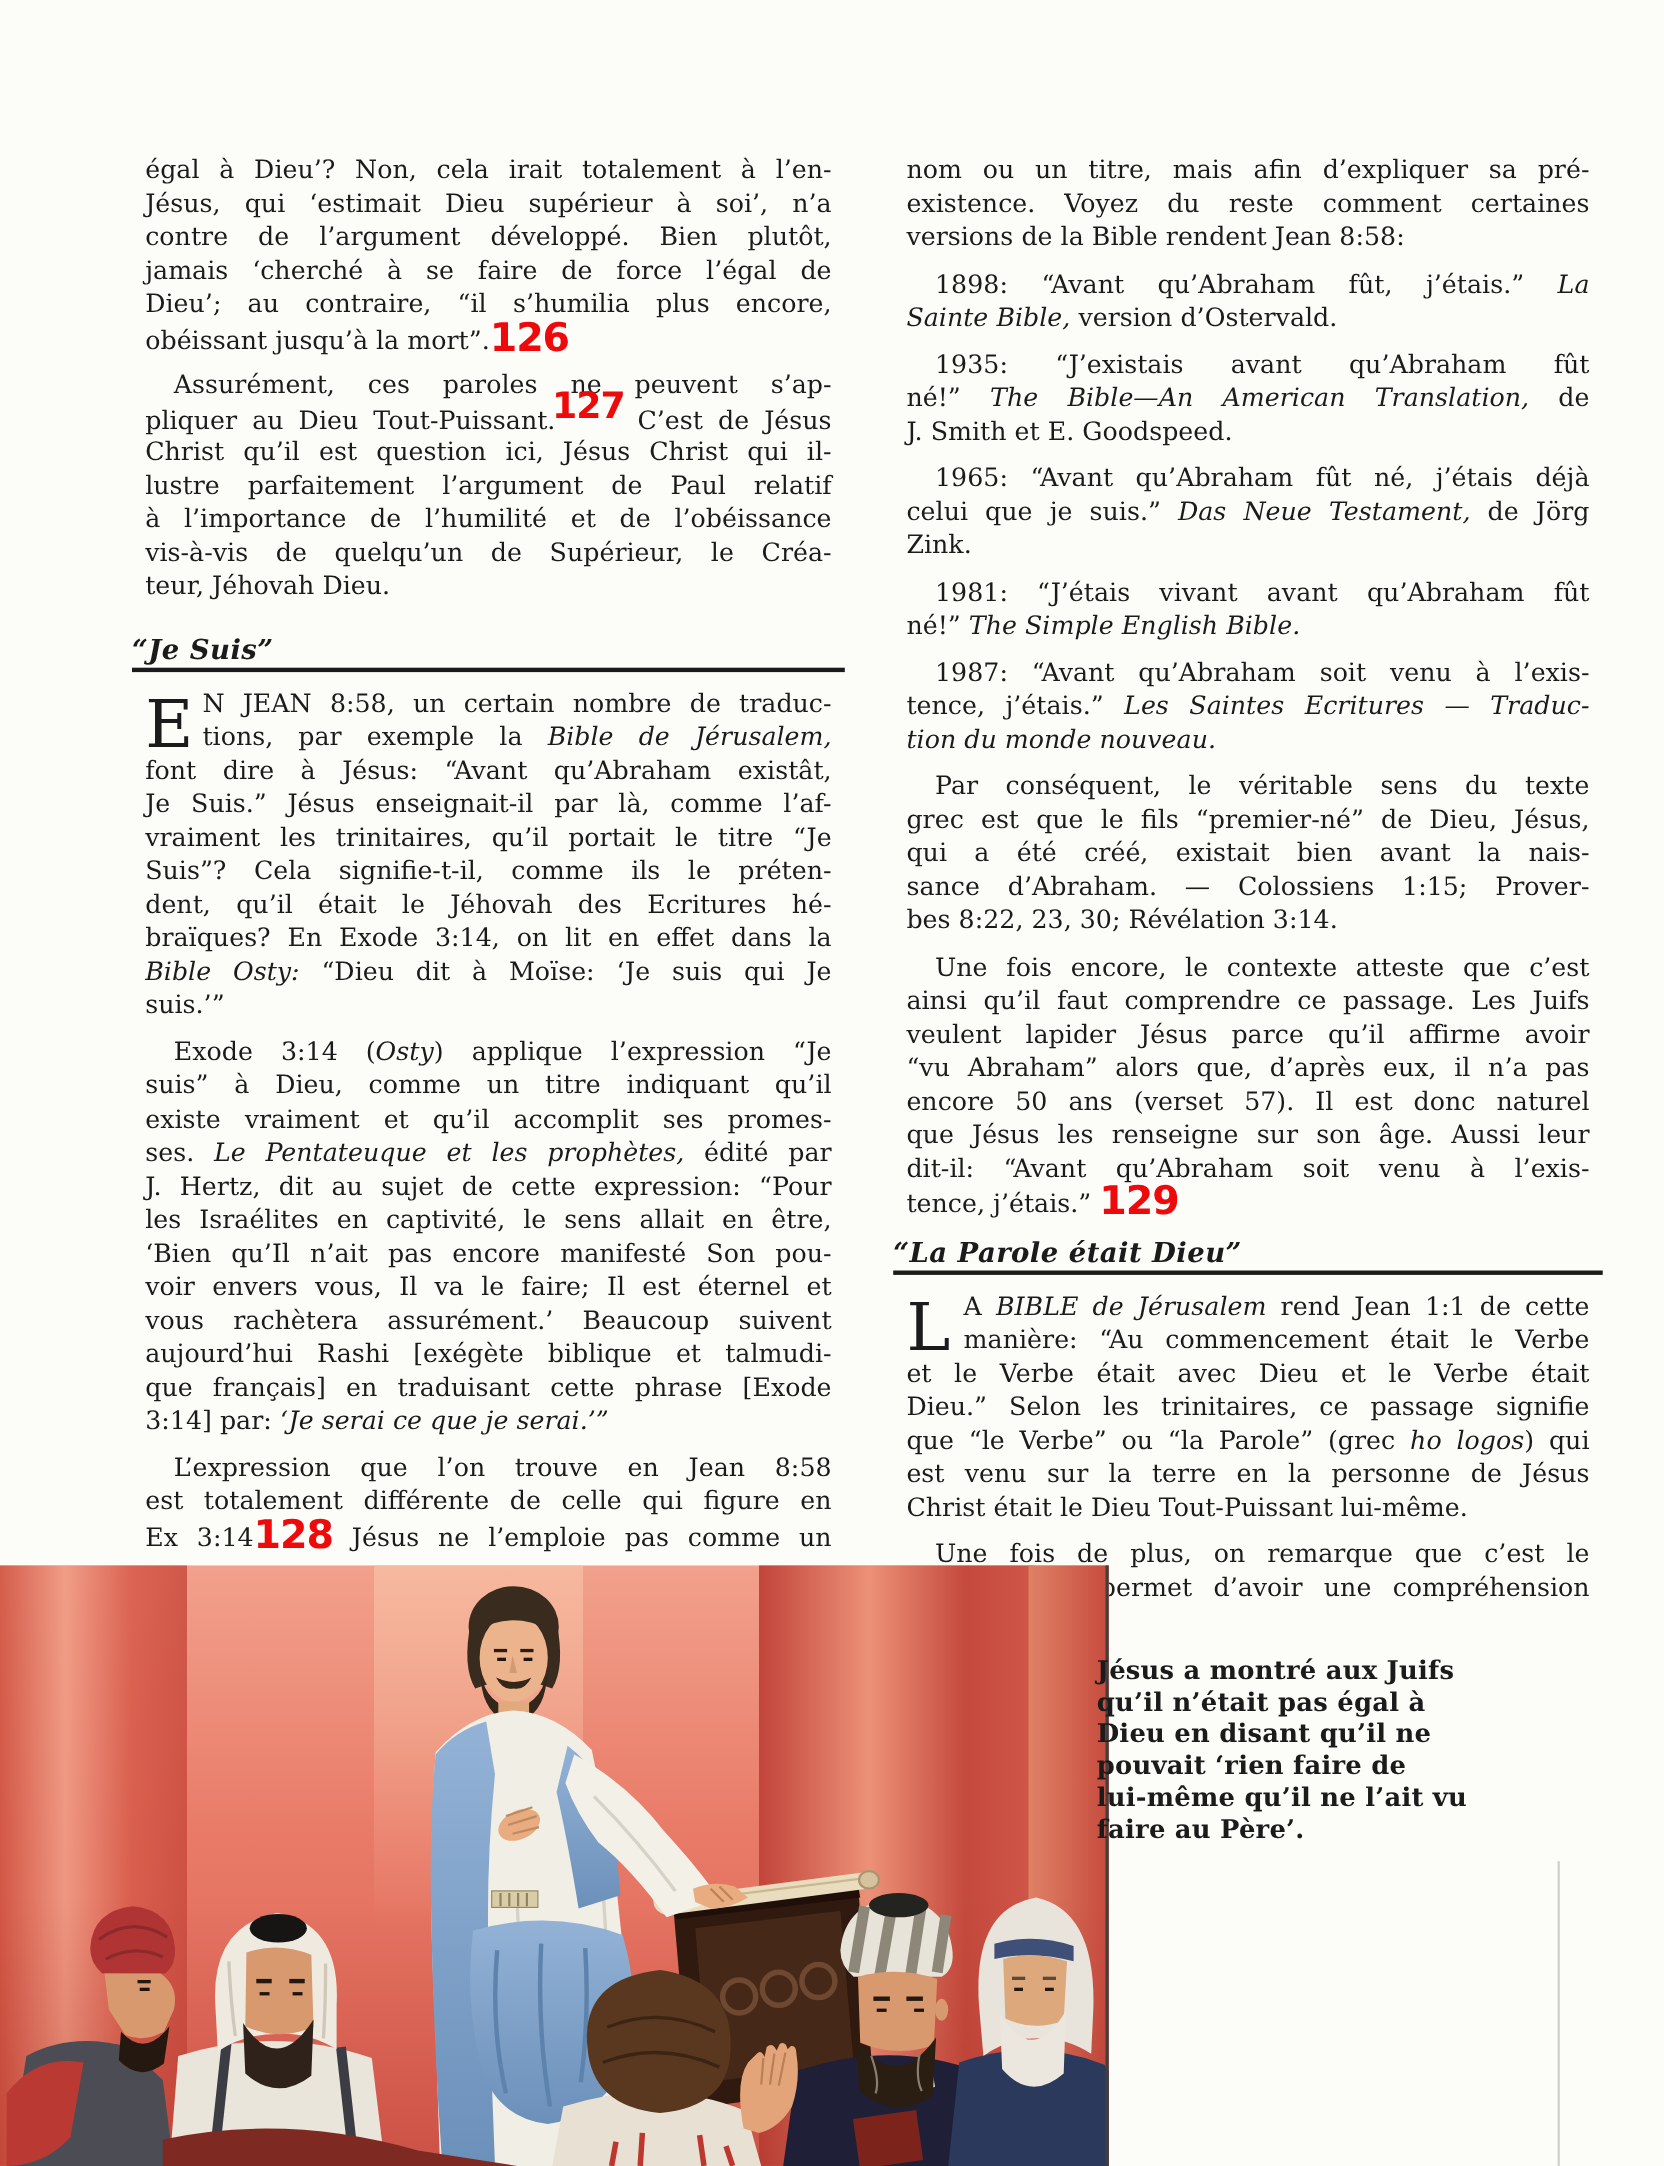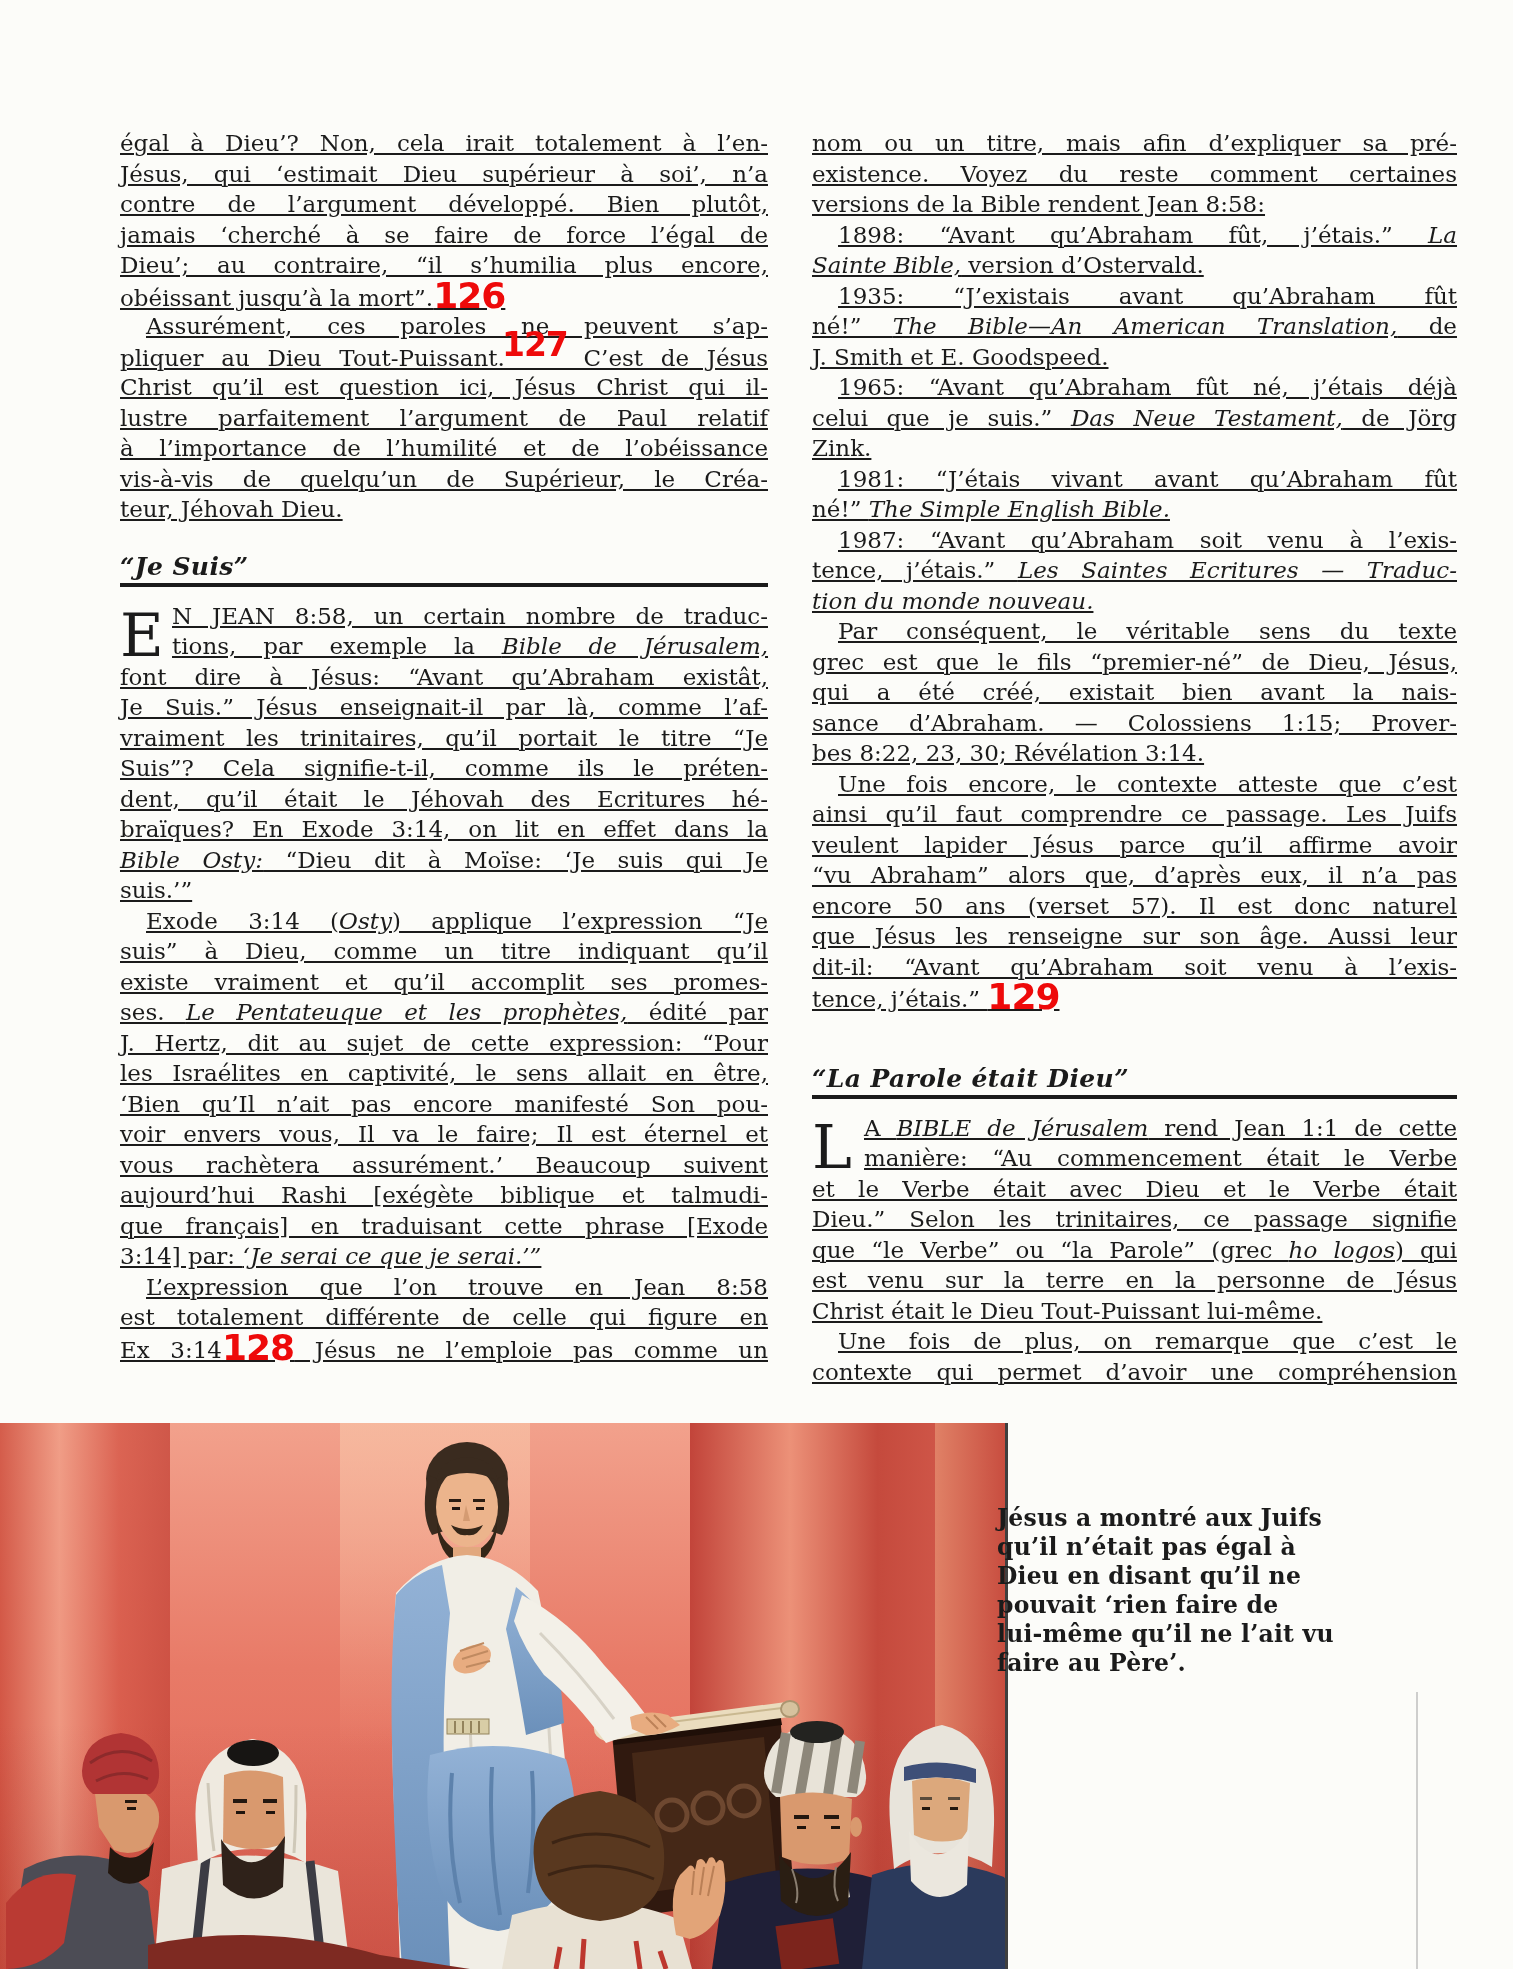--- a/index.html
+++ b/index.html
@@ -7,21 +7,21 @@
   }
   html,body{margin:0;padding:0;}
   body{
     width:1513px;height:1969px;position:relative;overflow:hidden;
     background:var(--page-bg);color:var(--ink);
     font-family:"DejaVu Serif", serif;
   }
   .col{position:absolute;top:128px;font-size:23px;line-height:30.5px;}
   #col-left{left:120px;width:648px;}
   #col-right{left:812px;width:645px;}
-  .para{position:relative;margin:0;text-decoration:underline;}
+  .para{position:relative;margin:12px;}
   .line{
     text-align:justify;text-align-last:justify;
     height:30.5px;line-height:30.5px;white-space:nowrap;
   }
   .line{white-space:normal;}
   .endline{text-align-last:left;}
   .indent{text-indent:26px;}
   .capline{margin-left:52px;}
   .dropcap{
     position:absolute;left:0;top:4px;font-size:60px;line-height:1;
@@ -144,21 +144,21 @@
     <div class="para">
       <div class="line indent"><span>Une fois encore, le contexte atteste que c’est</span></div>
       <div class="line"><span>ainsi qu’il faut comprendre ce passage. Les Juifs</span></div>
       <div class="line"><span>veulent lapider Jésus parce qu’il affirme avoir</span></div>
       <div class="line"><span>“vu Abraham” alors que, d’après eux, il n’a pas</span></div>
       <div class="line"><span>encore 50 ans (verset 57). Il est donc naturel</span></div>
       <div class="line"><span>que Jésus les renseigne sur son âge. Aussi leur</span></div>
       <div class="line"><span>dit-il: “Avant qu’Abraham soit venu à l’exis-</span></div>
       <div class="line endline"><span>tence, j’étais.” </span><span class="rn">129</span></div>
     </div>
-    <div class="heading" style="margin-top: 50px;">“La Parole était Dieu”</div>
+    <div class="heading" style="margin-top: 14px;">“La Parole était Dieu”</div>
     <div class="para">
       <span class="dropcap">L</span>
       <div class="line capline"><span>A </span><span class="it">BIBLE de Jérusalem</span><span> rend Jean 1:1 de cette</span></div>
       <div class="line capline"><span>manière: “Au commencement était le Verbe</span></div>
       <div class="line"><span>et le Verbe était avec Dieu et le Verbe était</span></div>
       <div class="line"><span>Dieu.” Selon les trinitaires, ce passage signifie</span></div>
       <div class="line"><span>que “le Verbe” ou “la Parole” (grec </span><span class="it">ho logos</span><span>) qui</span></div>
       <div class="line"><span>est venu sur la terre en la personne de Jésus</span></div>
       <div class="line endline"><span>Christ était le Dieu Tout-Puissant lui-même.</span></div>
     </div>

